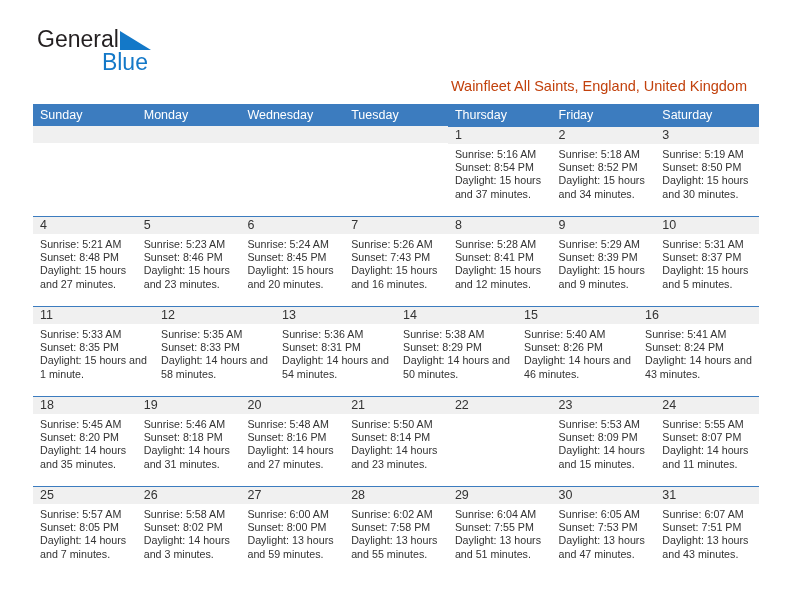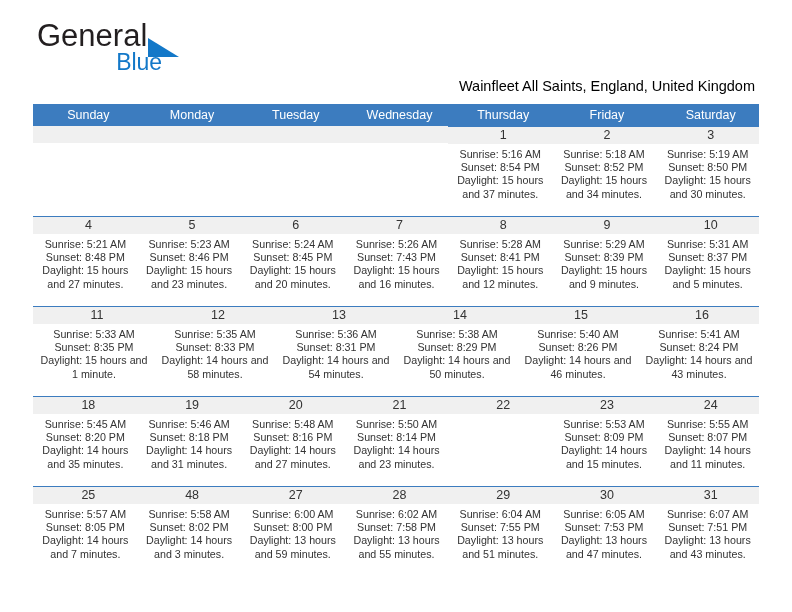--- a/index.html
+++ b/index.html
@@ -28,21 +28,21 @@
     position: relative;
   }
   .brand {
     position: absolute;
     left: 4px;
     top: 26px;
     line-height: 1;
     user-select: none;
   }
   .brand-row1 {
-    font-size: 31px;
+    font-size: 23px;
     color: #231f20;
     letter-spacing: 0px;
     display: flex;
     align-items: flex-end;
     height: 25px;
   }
   .brand-tri {
     display: inline-block;
     width: 31px;
     height: 19px;
@@ -62,34 +62,33 @@
     position: absolute;
     right: 0;
     top: 25px;
     font-size: 30px;
     color: #000;
     letter-spacing: 0px;
     white-space: nowrap;
   }
   .subtitle {
     position: absolute;
-    right: 4px;
+    right: 12px;
     top: 78px;
     font-size: 14.5px;
-    color: #000000;
+    color: #c2410c;
     white-space: nowrap;
   }
 
   
   .calendar {
     position: absolute;
     left: 33px;
     top: 104px;
     width: 726px;
-    text-align: center;
   }
   .dow-row {
     display: flex;
     background: #3c7cbf;
     height: 22px;
   }
   .dow {
     flex: 1 1 0;
     color: #ffffff;
     font-size: 12.5px;
@@ -153,22 +152,22 @@
       <div class="brand-row2">Blue</div>
     </div>
 
     <div class="subtitle">Wainfleet All Saints, England, United Kingdom</div>
   </div>
 
   <div class="calendar">
     <div class="dow-row" id="dow-row">
         <div class="dow">Sunday</div>
         <div class="dow">Monday</div>
+        <div class="dow">Wednesday</div>
         <div class="dow">Tuesday</div>
-        <div class="dow">Wednesday</div>
         <div class="dow">Thursday</div>
         <div class="dow">Friday</div>
         <div class="dow">Saturday</div>
       </div>
     <div id="weeks-container">
         <div class="week">
           <div class="cell empty">
             <div class="daynum-band"></div>
           </div>
           <div class="cell empty">
@@ -369,21 +368,21 @@
         <div class="week">
           <div class="cell">
             <div class="daynum-band">25</div>
             <div class="cell-body">
               <div>Sunrise: 5:57 AM</div>
               <div>Sunset: 8:05 PM</div>
               <div class="daylight-line">Daylight: 14 hours and 7 minutes.</div>
             </div>
           </div>
           <div class="cell">
-            <div class="daynum-band">48</div>
+            <div class="daynum-band">26</div>
             <div class="cell-body">
               <div>Sunrise: 5:58 AM</div>
               <div>Sunset: 8:02 PM</div>
               <div class="daylight-line">Daylight: 14 hours and 3 minutes.</div>
             </div>
           </div>
           <div class="cell">
             <div class="daynum-band">27</div>
             <div class="cell-body">
               <div>Sunrise: 6:00 AM</div>

